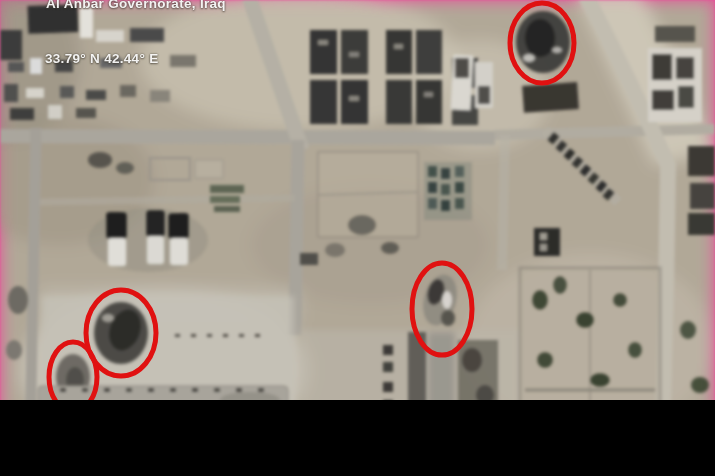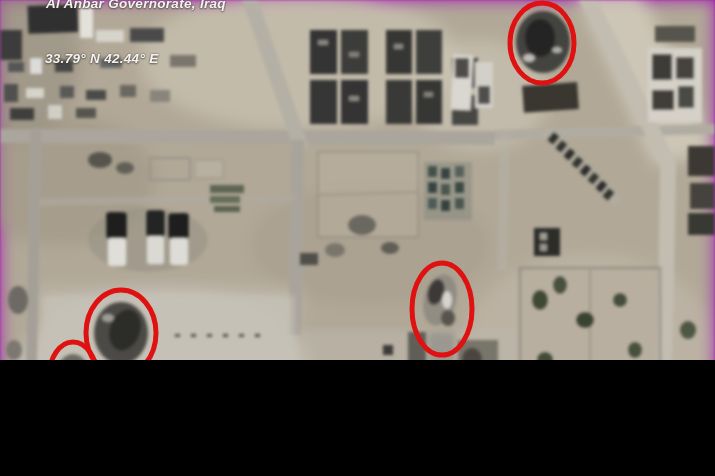--- a/index.html
+++ b/index.html
@@ -1,20 +1,19 @@
 <!DOCTYPE html>
 <html><head>
 <meta charset="utf-8">
 <style>
   html,body{margin:0;padding:0;background:#000;}
   #frame{
-    position:relative;width:715px;height:360px;overflow:hidden;
+    position:relative;width:715px;height:400px;overflow:hidden;
     font-family:"Liberation Sans",sans-serif;
-    background:#a21caf;
-    font-style:italic;
+    background:#ec4899;
   }
   
   #scene{
     position:absolute;left:0;top:0;width:715px;height:476px;
     filter:blur(1.1px) saturate(0.92) contrast(0.98);
   }
   
   #marks{
     position:absolute;left:0;top:0;width:715px;height:476px;
     filter:blur(0.4px);

